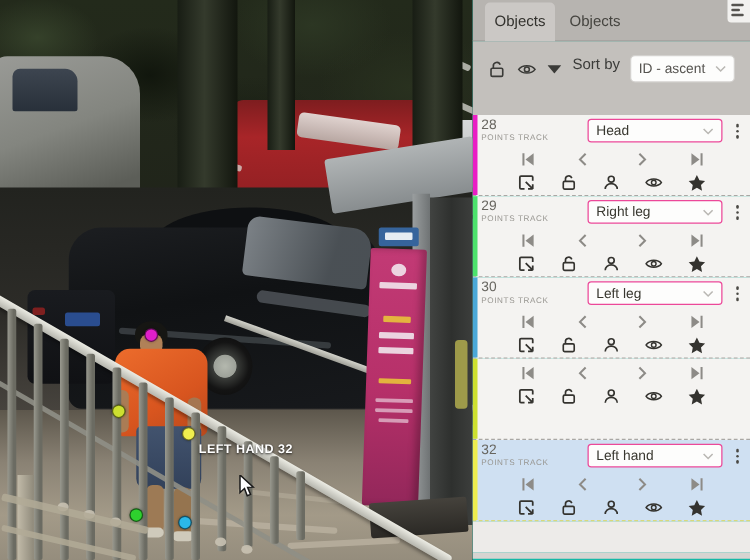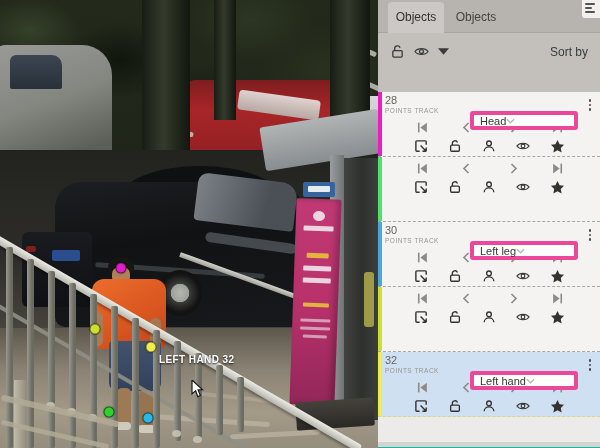--- a/index.html
+++ b/index.html
@@ -110,35 +110,35 @@
   .tab{position:absolute;top:2px;height:31px;line-height:31px;text-align:center;font-size:12px;color:#45443f;cursor:pointer;}
   .tab.active{left:10px;width:56px;background:#cbc8c5;border-radius:4px 4px 0 0;color:#33322e;}
   .tab.inactive{left:72px;width:52px;}
   .collapse-btn{position:absolute;right:0;top:0;width:18px;height:18px;background:#f2f1ef;border-radius:0 0 0 3px;
     display:flex;flex-direction:column;justify-content:flex-start;padding:3px 3px;gap:2px;cursor:pointer;}
   .collapse-btn i{display:block;height:2px;background:#55534f;border-radius:1px;}
 
   .filter-zone{background:#c3c0bc;padding:4px 12px 4px 12px;height:59px;}
   .filter-input{height:22px;background:#fbfbfa;border:1px solid #d3d1ce;border-radius:4px;
     display:flex;align-items:center;padding:0 8px;color:#b3b1ae;font-size:11px;gap:6px;}
-  .ctl-row{display:flex;align-items:center;margin-top:7px;gap:8px;}
+  .ctl-row{display:flex;margin-top:7px;gap:8px;}
   .hd-icon{color:#3b3b38;display:flex;align-items:center;cursor:pointer;}
   .sortby{margin-left:auto;font-size:12px;color:#3b3b39;}
   .sort-select{width:84px;height:22px;background:#fdfdfc;border:1px solid #d3d1ce;border-radius:4px;
     display:flex;align-items:center;justify-content:space-between;padding:0 6px;font-size:11px;color:#55534f;cursor:pointer;}
 
   .obj-row{position:relative;height:65px;background:#f4f3f1;border-bottom:1px dashed #a9a7a4;}
   .obj-row.selected{background:#cfe0f2;border-bottom-color:#d9d97a;}
   .strip{position:absolute;left:0;top:0;bottom:0;width:4px;}
   .row-top{position:relative;height:24px;padding-left:7px;padding-top:3px;}
   .obj-id{font-size:11px;color:#67655f;line-height:11px;}
   .obj-type{font-size:6.5px;color:#989691;letter-spacing:.5px;margin-top:1px;}
-  .label-select{position:absolute;left:92px;top:3px;width:108px;height:19px;background:#fdfdfc;border:4px solid #ec4899;
-    border-radius:3px;display:flex;align-items:center;padding:0 6px;
-    font-size:11px;color:#38372f;cursor:pointer;margin-top:16px;}
+  .label-select{position:absolute;left:92px;top:3px;width:108px;height:19px;background:#fdfdfc;border:1px solid #ec4899;
+    border-radius:3px;display:flex;align-items:center;justify-content:space-between;padding:0 6px;
+    font-size:11px;color:#38372f;cursor:pointer;}
   .label-select .car{color:#b9b7b3;}
   .kebab{position:absolute;right:4px;top:3px;width:12px;height:20px;display:flex;flex-direction:column;
     align-items:center;justify-content:center;gap:2px;cursor:pointer;}
   .kebab i{width:2.5px;height:2.5px;border-radius:50%;background:#4a4944;display:block;}
   .nav-row{display:flex;justify-content:space-between;padding:2px 32px 0 34px;height:20px;}
   .sw-row{display:flex;justify-content:space-between;padding:1px 33px 0 33px;height:20px;}
   .ibtn{display:flex;align-items:center;justify-content:center;width:20px;height:18px;cursor:pointer;}
   .nav-row .ibtn{color:#8d8b87;}
   .sw-row .ibtn{color:#34332f;}
   .list-rest{background:#edebe9;height:25px;}
@@ -272,20 +272,26 @@
               <path d="M1.5 8C4.5 3.8 12.5 3.8 15.5 8 12.5 12.2 4.5 12.2 1.5 8Z" fill="none" stroke="currentColor" stroke-width="1.3"></path>
               <circle cx="8.5" cy="8" r="2.1" fill="none" stroke="currentColor" stroke-width="1.3"></circle>
             </svg>
         </span>
         <span class="hd-icon">
           <svg width="11" height="7" viewBox="0 0 10 6">
               <polygon points="0,0 10,0 5,6" fill="#3b3b38"></polygon>
             </svg>
         </span>
         <span class="sortby">Sort by</span>
+        <div class="sort-select">
+          <span>ID - ascent</span>
+          <svg width="9" height="6" viewBox="0 0 10 6">
+              <polyline points="1,1 5,5 9,1" fill="none" stroke="#b9b7b3" stroke-width="1.4"></polyline>
+            </svg>
+        </div>
       </div>
     </div>
 
     <div class="obj-row">
       <div class="strip" style="background: rgb(233, 30, 196);"></div>
       <div class="row-top">
         <div>
           <div class="obj-id">28</div>
           <div class="obj-type">POINTS TRACK</div>
         </div>
@@ -353,20 +359,37 @@
         <span class="ibtn">
             <svg width="15" height="15" viewBox="0 0 16 16">
               <polygon points="8,1 10.2,5.6 15,6.2 11.5,9.6 12.4,14.4 8,12 3.6,14.4 4.5,9.6 1,6.2 5.8,5.6" fill="currentColor"></polygon>
             </svg>
           </span>
       </div>
     </div>
 
     <div class="obj-row">
       <div class="strip" style="background: rgb(76, 226, 108);"></div>
+      <div class="row-top">
+        <div>
+          <div class="obj-id">29</div>
+          <div class="obj-type">POINTS TRACK</div>
+        </div>
+        <div class="label-select">
+          <span>Right leg</span>
+          <svg class="car" width="9" height="6" viewBox="0 0 10 6">
+              <polyline points="1,1 5,5 9,1" fill="none" stroke="currentColor" stroke-width="1.4"></polyline>
+            </svg>
+        </div>
+        <div class="kebab">
+            <i></i>
+            <i></i>
+            <i></i>
+          </div>
+      </div>
       <div class="nav-row">
         <span class="ibtn">
             <svg width="14" height="13" viewBox="0 0 16 16">
               <path d="M3 2h2v12H3z" fill="currentColor"></path>
               <path d="M14 2 6 8l8 6z" fill="currentColor"></path>
             </svg>
           </span>
         <span class="ibtn">
             <svg width="12" height="13" viewBox="0 0 16 16">
               <polyline points="10,2 4,8 10,14" fill="none" stroke="currentColor" stroke-width="2.2"></polyline>

